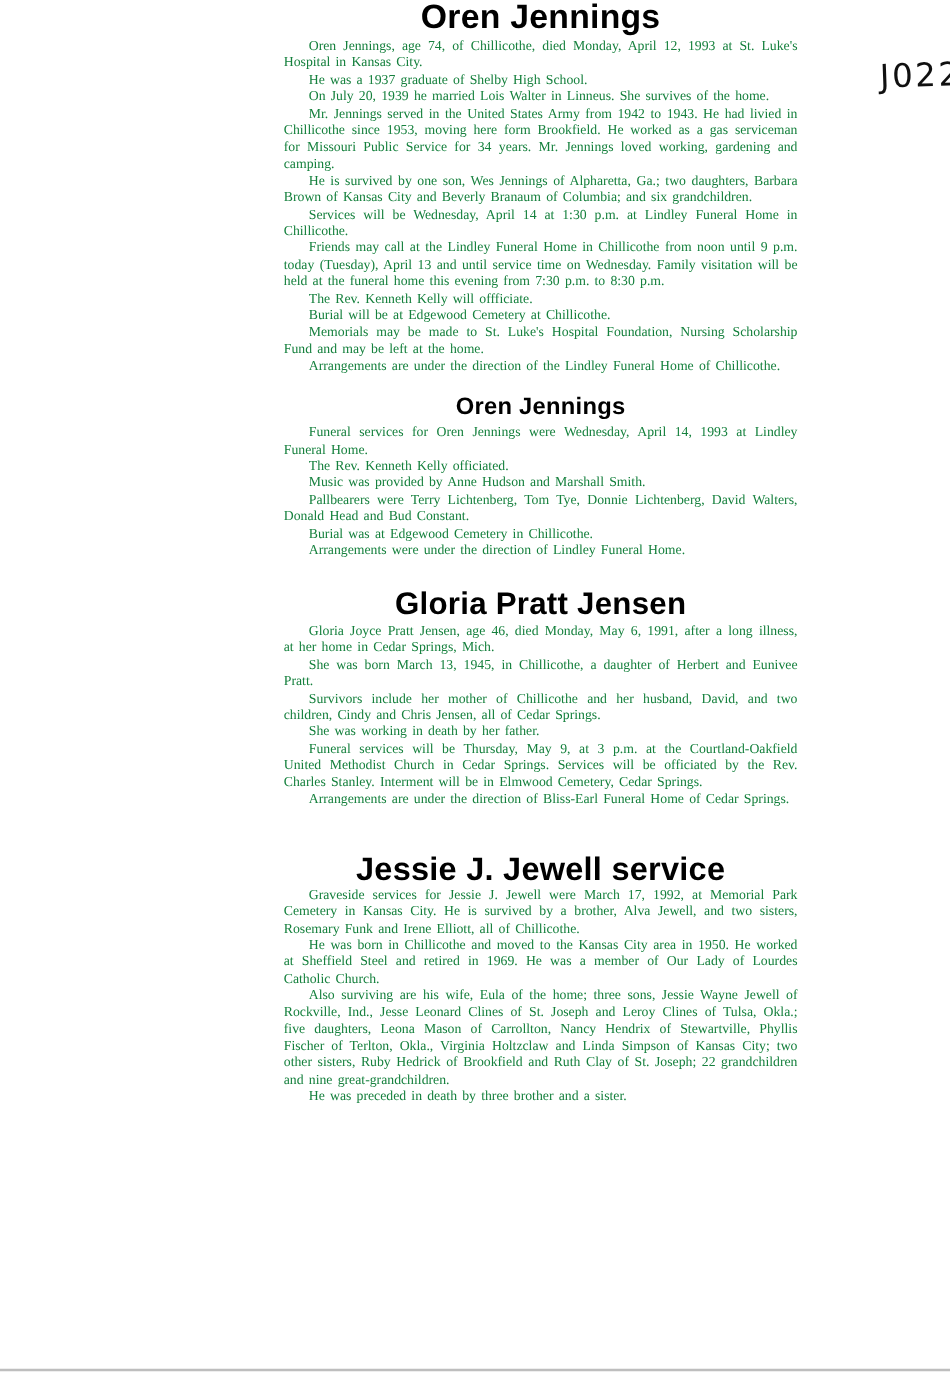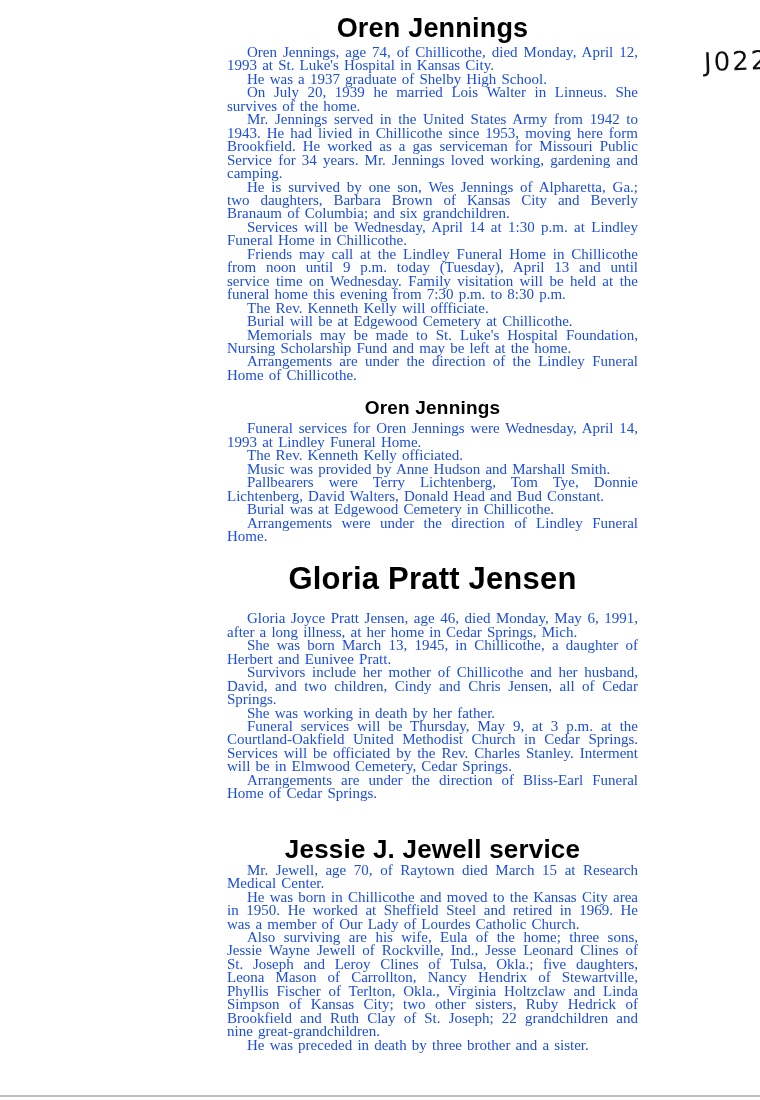--- a/index.html
+++ b/index.html
@@ -9,42 +9,41 @@
     background: #ffffff;
     position: relative;
     overflow: hidden;
     color: #151515;
   }
   .page-column {
     position: absolute;
     left: 227px;
     top: 0;
     width: 411px;
-    padding-top: 15px;
   }
   .head {
     font-family: "Liberation Sans", sans-serif;
     font-weight: bold;
     color: #000000;
     text-align: center;
     letter-spacing: 0.2px;
   }
   .head-xl  { font-size: 27px; line-height: 27px; margin: 0 0 4px 0; }
   .head-md  { font-size: 19px; line-height: 20px; margin: 16px 0 4px 0; }
-  .head-lg  { font-size: 31px; line-height: 31px; margin: 20px 0 18px 0; }
+  .head-lg  { font-size: 25px; line-height: 31px; margin: 20px 0 0 0; }
   .head-sm  { font-size: 26px; line-height: 23px; margin: 37px 0 3px 0; }
   .body-para {
     font-family: "Liberation Serif", serif;
-    font-size: 15px;
+    font-size: 11px;
     line-height: 13.45px;
     margin: 0;
     text-align: justify;
     text-indent: 20px;
     word-spacing: 1.4px;
-    color: #1d4ed8;
+    color: #15803d;
   }
   .handwritten-note {
     position: absolute;
     left: 704px;
     top: 46px;
     font-family: "DejaVu Sans", sans-serif;
     font-size: 26px;
     font-weight: normal;
     color: #101010;
     transform: rotate(-2deg);
@@ -98,21 +97,21 @@
     <p class="body-para">Gloria Joyce Pratt Jensen, age 46, died Monday, May 6, 1991, after a long illness, at her home in Cedar Springs, Mich.</p>
     <p class="body-para">She was born March 13, 1945, in Chillicothe, a daughter of Herbert and Eunivee Pratt.</p>
     <p class="body-para">Survivors include her mother of Chillicothe and her husband, David, and two children, Cindy and Chris Jensen, all of Cedar Springs.</p>
     <p class="body-para">She was working in death by her father.</p>
     <p class="body-para">Funeral services will be Thursday, May 9, at 3 p.m. at the Courtland-Oakfield United Methodist Church in Cedar Springs. Services will be officiated by the Rev. Charles Stanley. Interment will be in Elmwood Cemetery, Cedar Springs.</p>
     <p class="body-para">Arrangements are under the direction of Bliss-Earl Funeral Home of Cedar Springs.</p>
   </section>
 
   <section>
     <h2 class="head head-sm">Jessie J. Jewell service</h2>
-    <p class="body-para">Mr. Jewell, age 70, of Raytown died March 15 at Research Medical Center.</p>
+    <p class="body-para">Graveside services for Jessie J. Jewell were March 17, 1992, at Memorial Park Cemetery in Kansas City. He is survived by a brother, Alva Jewell, and two sisters, Rosemary Funk and Irene Elliott, all of Chillicothe.</p>
     <p class="body-para">He was born in Chillicothe and moved to the Kansas City area in 1950. He worked at Sheffield Steel and retired in 1969. He was a member of Our Lady of Lourdes Catholic Church.</p>
     <p class="body-para">Also surviving are his wife, Eula of the home; three sons, Jessie Wayne Jewell of Rockville, Ind., Jesse Leonard Clines of St. Joseph and Leroy Clines of Tulsa, Okla.; five daughters, Leona Mason of Carrollton, Nancy Hendrix of Stewartville, Phyllis Fischer of Terlton, Okla., Virginia Holtzclaw and Linda Simpson of Kansas City; two other sisters, Ruby Hedrick of Brookfield and Ruth Clay of St. Joseph; 22 grandchildren and nine great-grandchildren.</p>
     <p class="body-para">He was preceded in death by three brother and a sister.</p>
   </section>
 
 </div>
 
 <div class="scan-edge-line"></div>
 
 </body></html>

